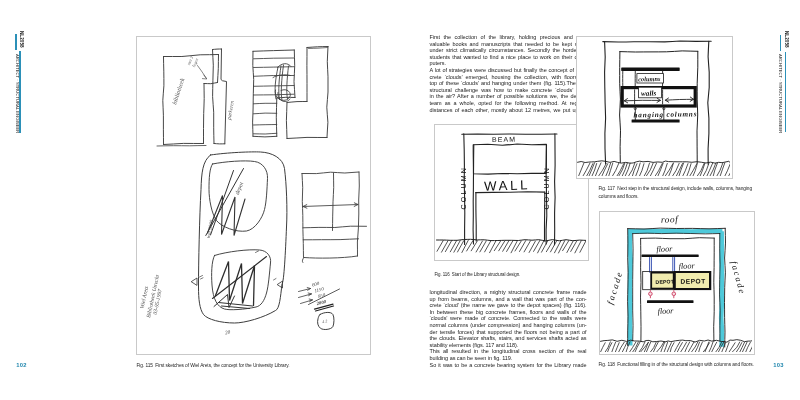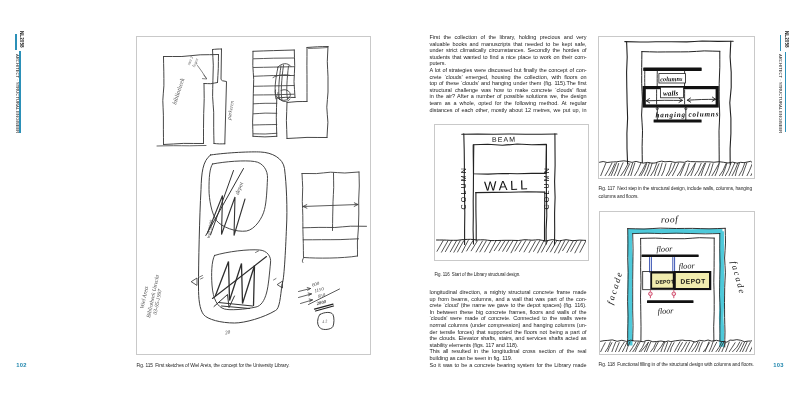--- a/index.html
+++ b/index.html
@@ -198,21 +198,21 @@
 <div class="jl">‘clouds’ were made of concrete. Connected to the walls were</div>
 <div class="jl">normal columns (under compression) and hanging columns (un-</div>
 <div class="jl">der tensile forces) that supported the floors not being a part of</div>
 <div class="jl">the clouds. Elevator shafts, stairs, and services shafts acted as</div>
 <div class="jl end">stability elements (figs. 117 and 118).</div>
 <div class="jl">This all resulted in the longitudinal cross section of the real</div>
 <div class="jl end">building as can be seen in fig. 119.</div>
 <div class="jl">So it was to be a concrete bearing system for the Library made</div>
 </div>
 
-<div class="figbox" style="left:598px;top:35.5px;width:154.5px;height:141.5px;text-decoration:underline;">
+<div class="figbox" style="left:576px;top:35.5px;width:154.5px;height:141.5px;text-decoration:underline;">
 <svg width="152.5" height="139.5" viewBox="0 0 152.5 139.5" style="position:absolute;left:0;top:0;">
       <g>
         <path d="M25.8,4.6 Q33.5,4.8 41.3,5.0 Q49.0,4.9 56.8,4.7 Q64.5,4.7 72.3,4.7 Q80.0,4.8 87.7,4.9 Q95.5,4.4 103.2,4.0 Q111.0,4.2 118.7,4.4 Q126.5,4.3 134.2,4.2" fill="none" stroke="#222" stroke-width="1.1" stroke-linecap="round"></path>
         <path d="M27.6,4.6 Q27.9,12.2 28.2,19.9 Q27.9,27.5 27.6,35.2 Q27.7,42.8 27.8,50.4 Q28.0,58.1 28.1,65.7 Q28.4,73.3 28.6,81.0 Q28.3,88.6 27.9,96.3 Q28.0,103.9 28.0,111.5 Q28.3,119.2 28.6,126.8" fill="none" stroke="#222" stroke-width="1.1" stroke-linecap="round"></path>
         <path d="M131.8,4.4 Q131.4,12.1 131.1,19.7 Q131.6,27.4 132.2,35.1 Q132.2,42.8 132.2,50.5 Q131.5,58.1 130.8,65.8 Q131.3,73.5 131.9,81.2 Q131.9,88.8 131.9,96.5 Q131.5,104.2 131.1,111.8 Q131.1,119.5 131.2,127.2" fill="none" stroke="#222" stroke-width="1.1" stroke-linecap="round"></path>
       </g>
       <g>
         <path d="M42.8,14.6 Q50.6,14.8 58.4,15.0 Q66.2,14.9 74.0,14.9 Q81.8,14.9 89.6,14.8 Q97.4,14.4 105.2,13.9 Q113.0,14.1 120.8,14.3" fill="none" stroke="#222" stroke-width="1.0" stroke-linecap="round"></path>
         <path d="M42.9,14.6 Q42.8,22.5 42.7,30.4 Q42.7,38.4 42.7,46.3 Q43.0,54.2 43.4,62.1 Q43.0,70.1 42.6,78.0 Q43.1,85.9 43.5,93.8 Q43.3,101.7 43.1,109.7 Q43.2,117.6 43.3,125.5" fill="none" stroke="#222" stroke-width="1.0" stroke-linecap="round"></path>
         <path d="M120.8,14.3 Q120.8,22.3 120.8,30.2 Q120.5,38.2 120.2,46.2 Q120.2,54.1 120.2,62.1 Q120.5,70.0 120.7,78.0 Q120.4,86.0 120.0,93.9 Q120.1,101.9 120.1,109.9 Q120.2,117.8 120.2,125.8" fill="none" stroke="#222" stroke-width="1.0" stroke-linecap="round"></path>

